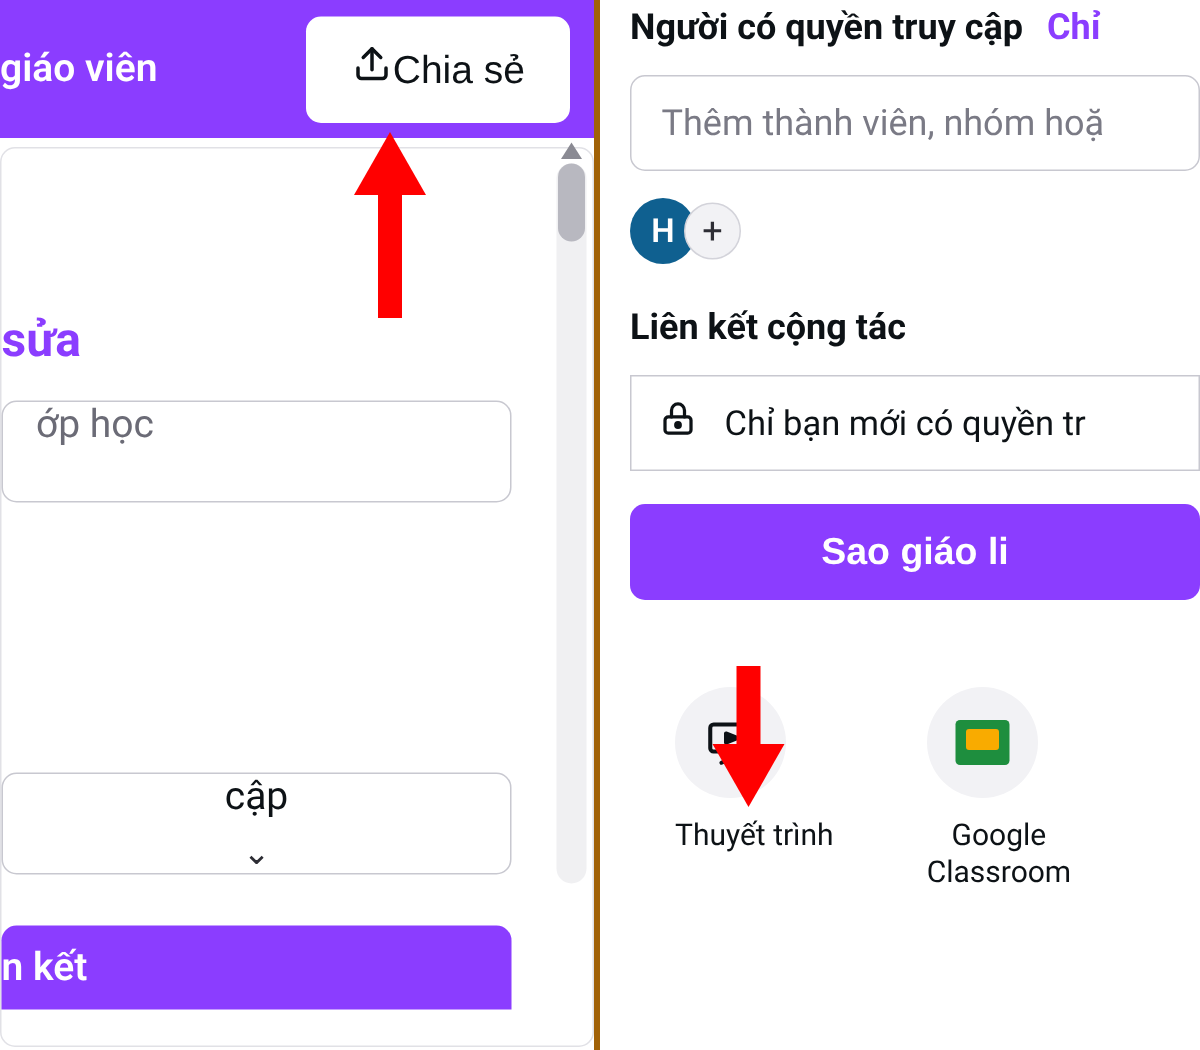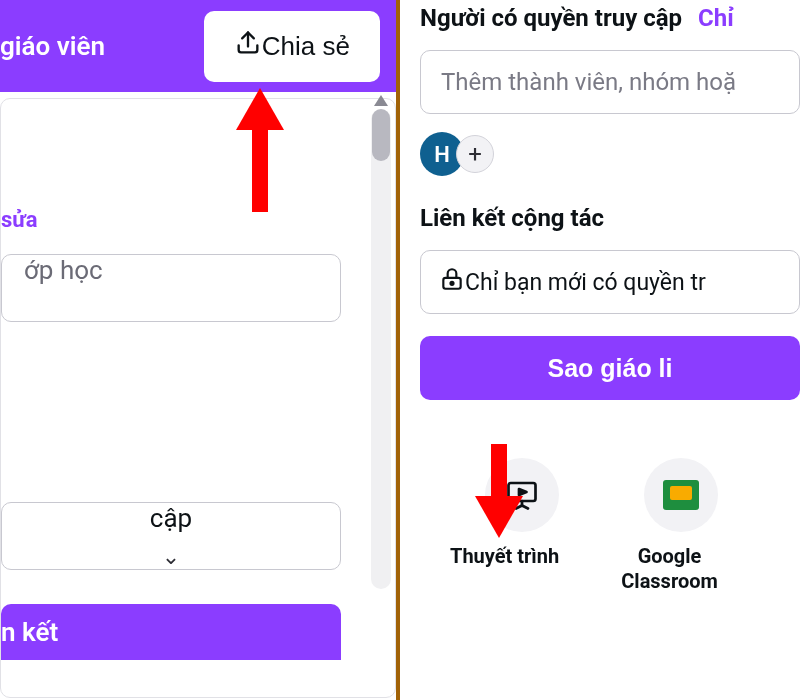--- a/index.html
+++ b/index.html
@@ -85,21 +85,21 @@
       position: absolute;
       right: 7px;
       top: -4px;
       width: 0; height: 0;
       border-left: 7px solid transparent;
       border-right: 7px solid transparent;
       border-bottom: 11px solid #8a8a93;
     }
     .edit-label {
       color: #8b3dff;
-      font-size: 22px;
+      font-size: 32px;
       font-weight: 700;
       margin: 48px 0 22px 0;
     }
     .input-box {
       border: 1px solid #c8c8d0;
       border-radius: 10px;
       height: 68px;
       display: flex;
       align-items: flex-start;
       padding: 0 22px;
@@ -192,28 +192,29 @@
       margin-left: -8px;
     }
     .collab-label {
       font-size: 24px;
       font-weight: 700;
       color: #0d1216;
       margin-top: 28px;
     }
     .lock-row {
       border: 1px solid #c8c8d0;
-      border-radius: 10px;
+      border-radius: 0;
       height: 64px;
       display: flex;
       align-items: center;
       padding: 0 18px;
       font-size: 23px;
       color: #0d1216;
       margin-top: 18px;
+      gap: 18px;
       white-space: nowrap;
       overflow: hidden;
     }
     .lock-row svg { width: 26px; height: 28px; flex-shrink: 0; }
     .copy-btn {
       background: #8b3dff;
       border: none;
       border-radius: 10px;
       height: 64px;
       width: 100%;
@@ -228,28 +229,27 @@
     }
     .option-row {
       display: flex;
       gap: 62px;
       margin-top: 58px;
       padding-left: 30px;
     }
     .option {
       display: flex;
       flex-direction: column;
-      align-items: flex-end;
+      align-items: flex-start;
       gap: 12px;
       cursor: pointer;
       font-size: 20px;
       color: #0d1216;
       text-align: center;
       line-height: 1.25;
-      font-weight: bold;
     }
     .option .circle {
       width: 74px; height: 74px;
       border-radius: 50%;
       background: #f2f2f5;
       display: flex;
       align-items: center;
       justify-content: center;
     }
     .circle svg { width: 36px; height: 36px; }

